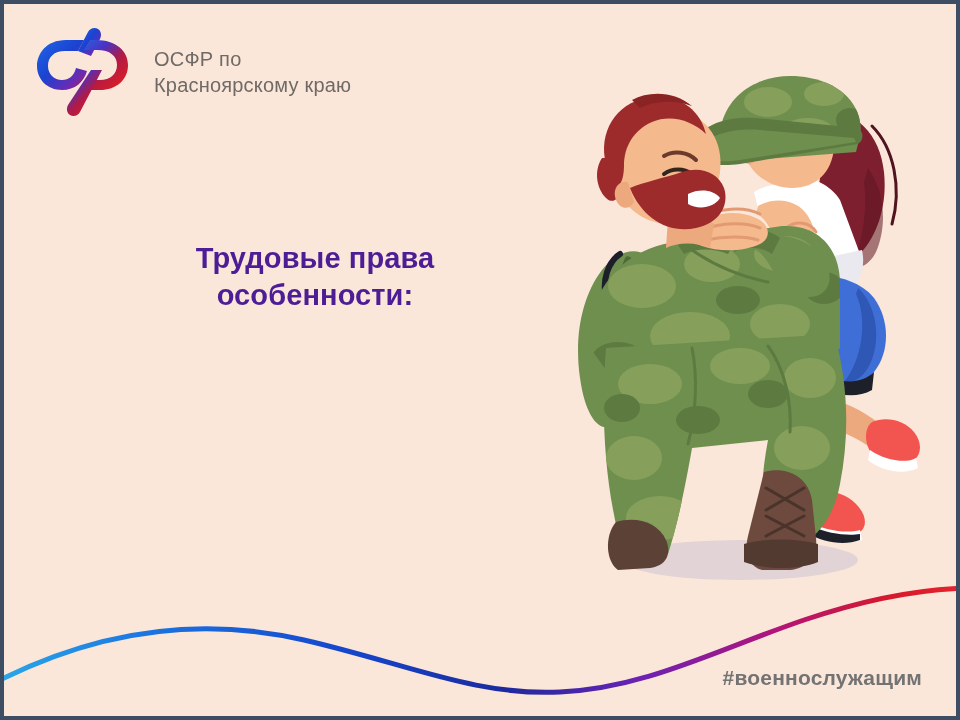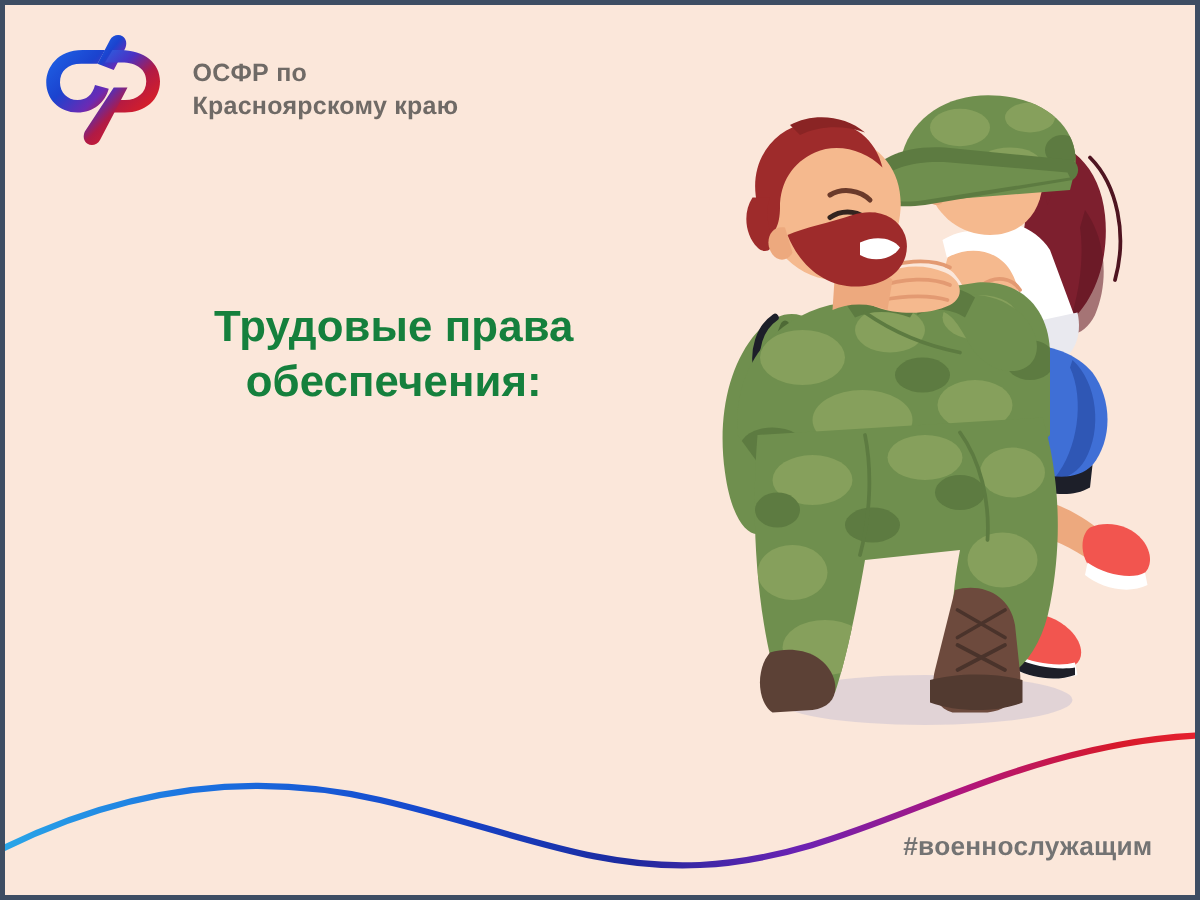--- a/index.html
+++ b/index.html
@@ -33,41 +33,41 @@
     z-index: 40;
   }
   .logo-mark {
     width: 104px;
     height: 92px;
     flex: 0 0 auto;
     display: block;
   }
   .org-name {
     font-size: 20px;
-    font-weight: bold;
+    font-weight: normal;
     line-height: 1.32;
     color: #6f6a66;
     letter-spacing: .2px;
     white-space: pre-line;
   }
 
   
   .title-block {
     position: absolute;
     left: 8px;
     top: 236px;
     width: 606px;
     text-align: center;
     z-index: 30;
   }
   .title-line {
-    font-size: 35px;
+    font-size: 29px;
     font-weight: bold;
     line-height: 1.26;
-    color: #15803d;
+    color: #4c1d95;
     letter-spacing: .1px;
     white-space: nowrap;
   }
 
   
   .hashtag {
     position: absolute;
     right: 34px;
     bottom: 26px;
     font-size: 21px;
@@ -135,21 +135,21 @@
         <path d="M57 44 L68 44 L46 86 C44 90 39 91 36 89 C33 87 32 83 34 79 Z" fill="url(#gLogoB)"></path>
       </svg>
     </span>
 
     <div class="org-name">ОСФР по
 Красноярскому краю</div>
   </div>
 
   <div class="title-block">
     <div class="title-line">Трудовые права</div>
-    <div class="title-line">обеспечения:</div>
+    <div class="title-line">особенности:</div>
   </div>
 
   <div class="illustration">
     <svg viewBox="0 0 390 590" xmlns="http://www.w3.org/2000/svg" aria-hidden="true">
       <defs>
         <clipPath id="clipJacket">
           <path d="M18 300 C14 248 44 208 92 196 L210 178 C246 176 268 200 268 236
                    L268 300 L250 318 L40 330 Z"></path>
         </clipPath>
         <clipPath id="clipTrousers">

